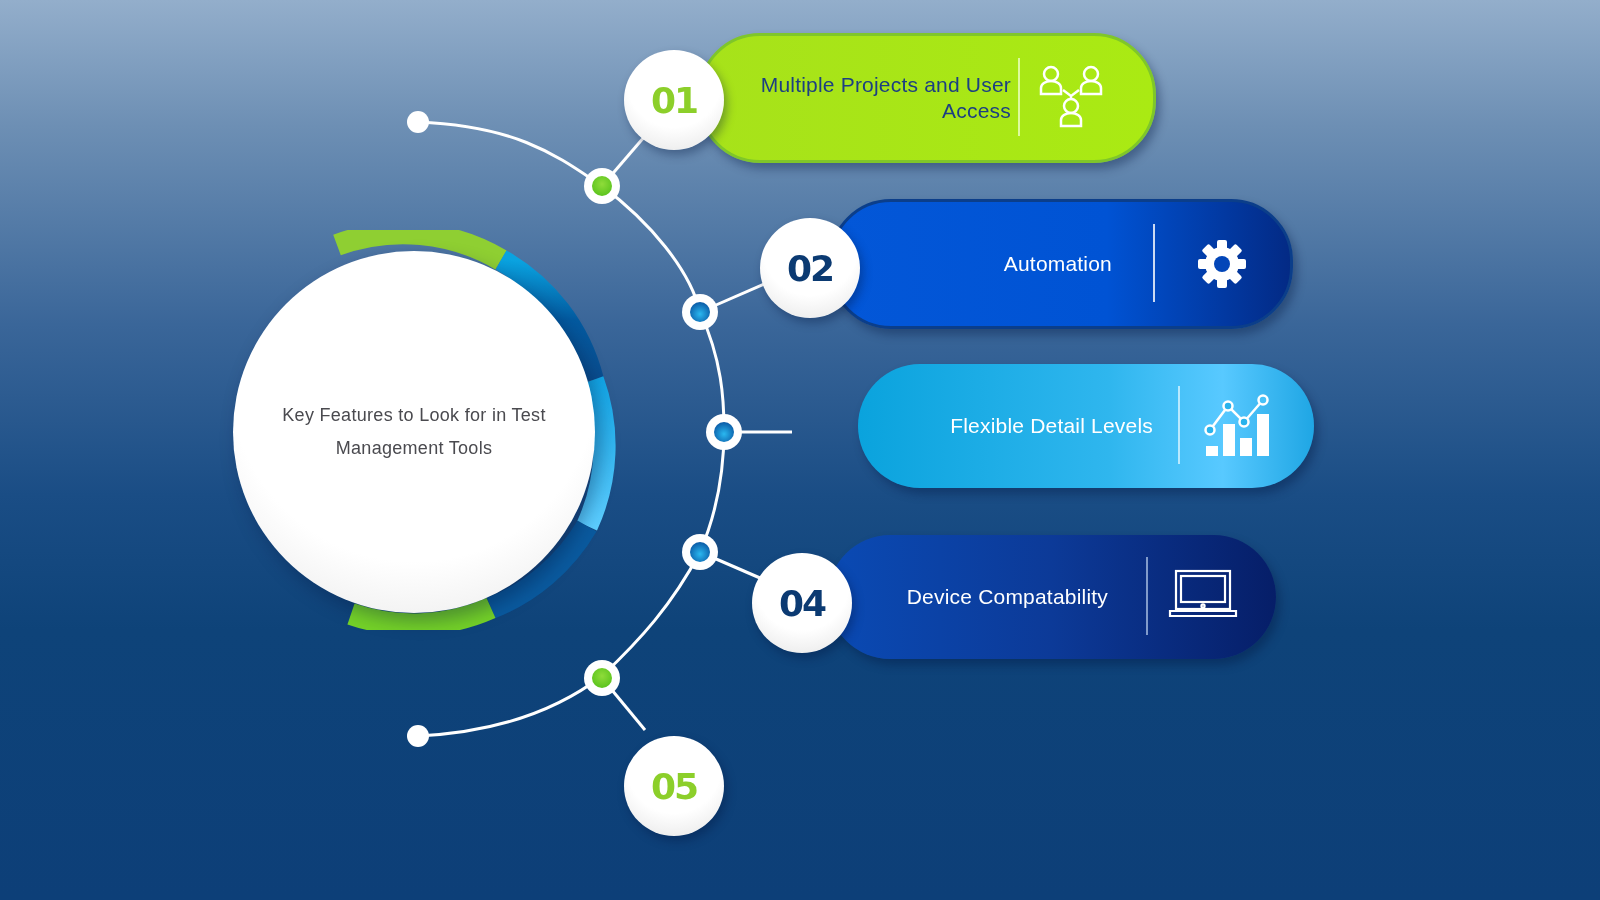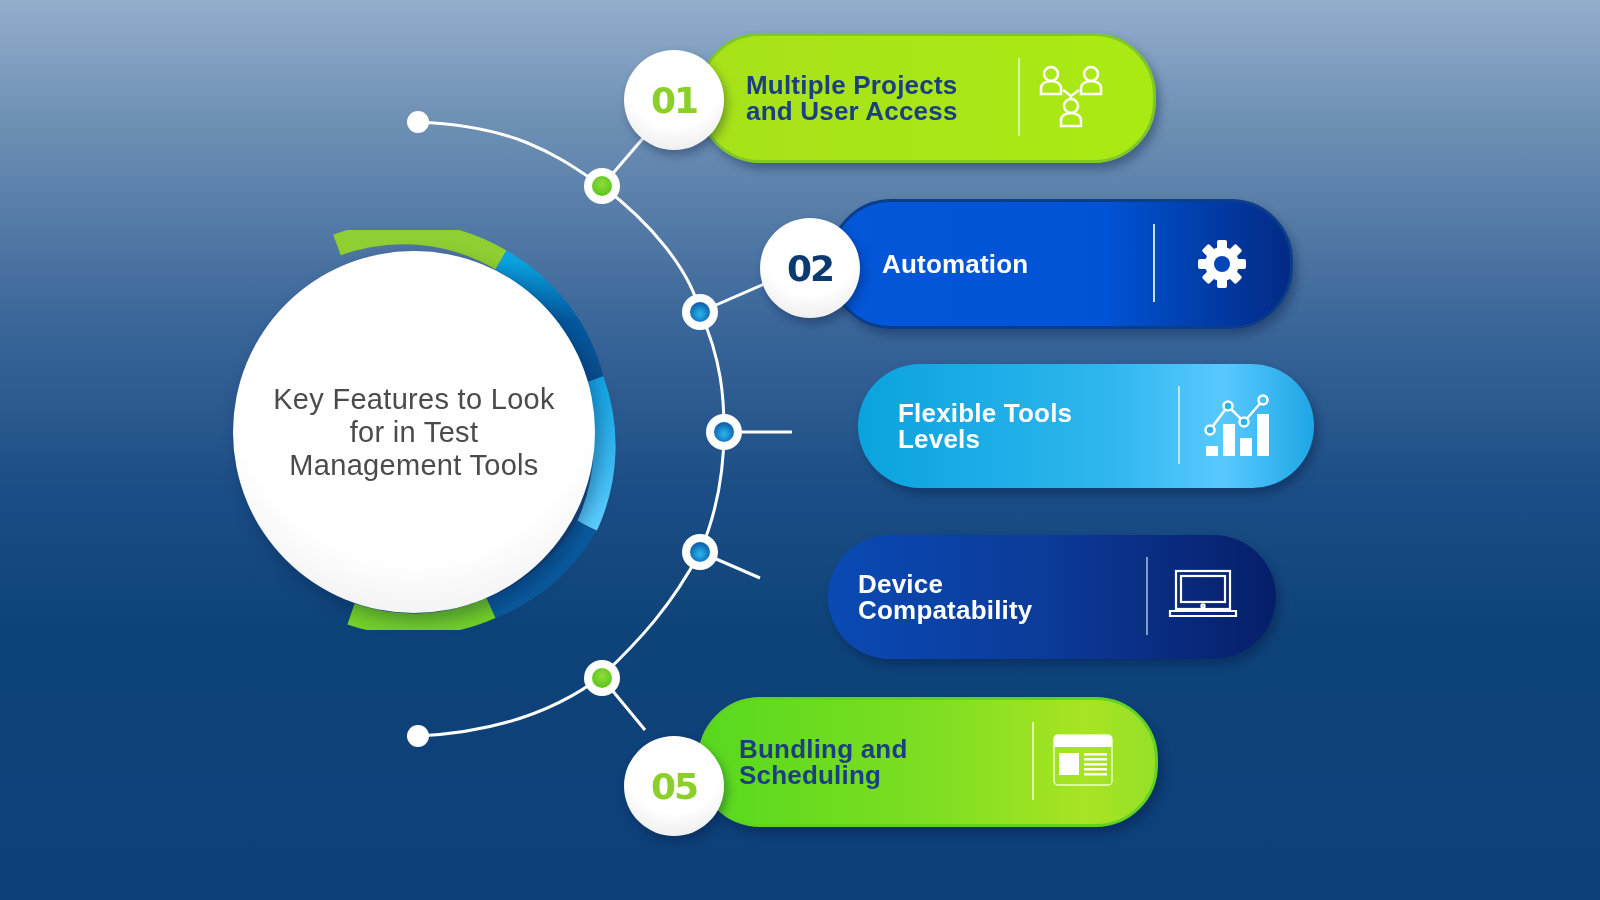--- a/index.html
+++ b/index.html
@@ -13,32 +13,32 @@
 
   
   .hub-ring { position:absolute; left:233px; top:230px; width:384px; height:400px; }
   .hub {
     position:absolute; left:233px; top:251px; width:362px; height:362px; border-radius:50%;
     background: radial-gradient(circle at 50% 35%, #ffffff 0%, #ffffff 62%, #e6e6e6 100%);
     box-shadow: 6px 8px 18px rgba(0,20,60,0.35);
     display:flex; align-items:center; justify-content:center; text-align:center;
   }
   .hub-title {
-    width:290px; color:#4a4a4f; font-size:29px; line-height:33px; font-weight:normal;
+    width:290px; color:#4a4a4f; font-size:18px; line-height:33px; font-weight:normal;
     letter-spacing:0.3px;
   }
 
   
   .pill {
     position:absolute; height:124px; border-radius:62px;
     display:flex; align-items:center;
     box-shadow: 4px 6px 10px rgba(0,20,60,0.35);
   }
   .pill .label {
-    font-weight:bold; font-size:26px; line-height:26px; text-align:left;
+    font-weight:normal; font-size:21px; line-height:26px; text-align:right;
     letter-spacing:0.2px;
   }
   .pill .divider { position:absolute; top:22px; width:2px; height:78px; opacity:0.8; }
   .pill .icon { position:absolute; }
 
   .num {
     position:absolute; width:100px; height:100px; border-radius:50%;
     background: radial-gradient(circle at 50% 30%, #ffffff 0%, #ffffff 55%, #e3e3e3 100%);
     box-shadow: 3px 5px 10px rgba(0,20,60,0.35);
     display:flex; align-items:center; justify-content:center;
@@ -166,21 +166,21 @@
         <rect x="1" y="20" width="10" height="10" rx="2" transform="rotate(45 25 25)"></rect>
         <rect x="39" y="20" width="10" height="10" rx="2" transform="rotate(45 25 25)"></rect>
         <circle cx="25" cy="25" r="17"></circle>
       </g>
       <circle cx="25" cy="25" r="8" fill="#0346b8"></circle>
     </svg>
   </div>
   <div class="num" id="n2">02</div>
 
   <div class="pill" id="p3">
-    <div class="label">Flexible Tools Levels</div>
+    <div class="label">Flexible Detail Levels</div>
     <div class="divider"></div>
     <svg class="icon" style="left:346px;top:30px" width="70" height="64" viewBox="0 0 70 64">
       <g fill="#ffffff">
         <rect x="2" y="52" width="12" height="10"></rect>
         <rect x="19" y="30" width="12" height="32"></rect>
         <rect x="36" y="44" width="12" height="18"></rect>
         <rect x="53" y="20" width="12" height="42"></rect>
       </g>
       <g fill="none" stroke="#ffffff" stroke-width="2.5">
         <polyline points="6,36 24,12 40,28 59,6"></polyline>
@@ -197,33 +197,17 @@
     <div class="divider"></div>
     <svg class="icon" style="left:340px;top:34px" width="70" height="50" viewBox="0 0 70 50">
       <g fill="none" stroke="#ffffff" stroke-width="2.2">
         <rect x="8" y="2" width="54" height="38"></rect>
         <rect x="13" y="7" width="44" height="26"></rect>
         <circle cx="35" cy="37" r="1.6"></circle>
         <path d="M2,42 H68 V47 H2 Z"></path>
       </g>
     </svg>
   </div>
-
-  <div class="pill" id="p5">
-    <div class="label">Bundling and Scheduling</div>
-    <div class="divider"></div>
-    <svg class="icon" style="left:352px;top:34px" width="60" height="52" viewBox="0 0 60 52">
-      <rect x="1" y="1" width="58" height="50" rx="4" fill="none" stroke="#e9ffc4" stroke-width="1.5"></rect>
-      <rect x="1" y="1" width="58" height="12" rx="4" fill="#ffffff"></rect>
-      <rect x="1" y="8" width="58" height="5" fill="#ffffff"></rect>
-      <rect x="6" y="19" width="20" height="22" fill="#ffffff"></rect>
-      <g fill="#ffffff">
-        <rect x="31" y="19" width="23" height="2.5"></rect>
-        <rect x="31" y="24" width="23" height="2.5"></rect>
-        <rect x="31" y="29" width="23" height="2.5"></rect>
-        <rect x="31" y="34" width="23" height="2.5"></rect>
-        <rect x="31" y="39" width="23" height="2.5"></rect>
-      </g>
-    </svg>
-  </div>
+  <div class="num" id="n4">04</div>
+
   <div class="num" id="n5">05</div>
 
 </div>
 
 </body></html>

